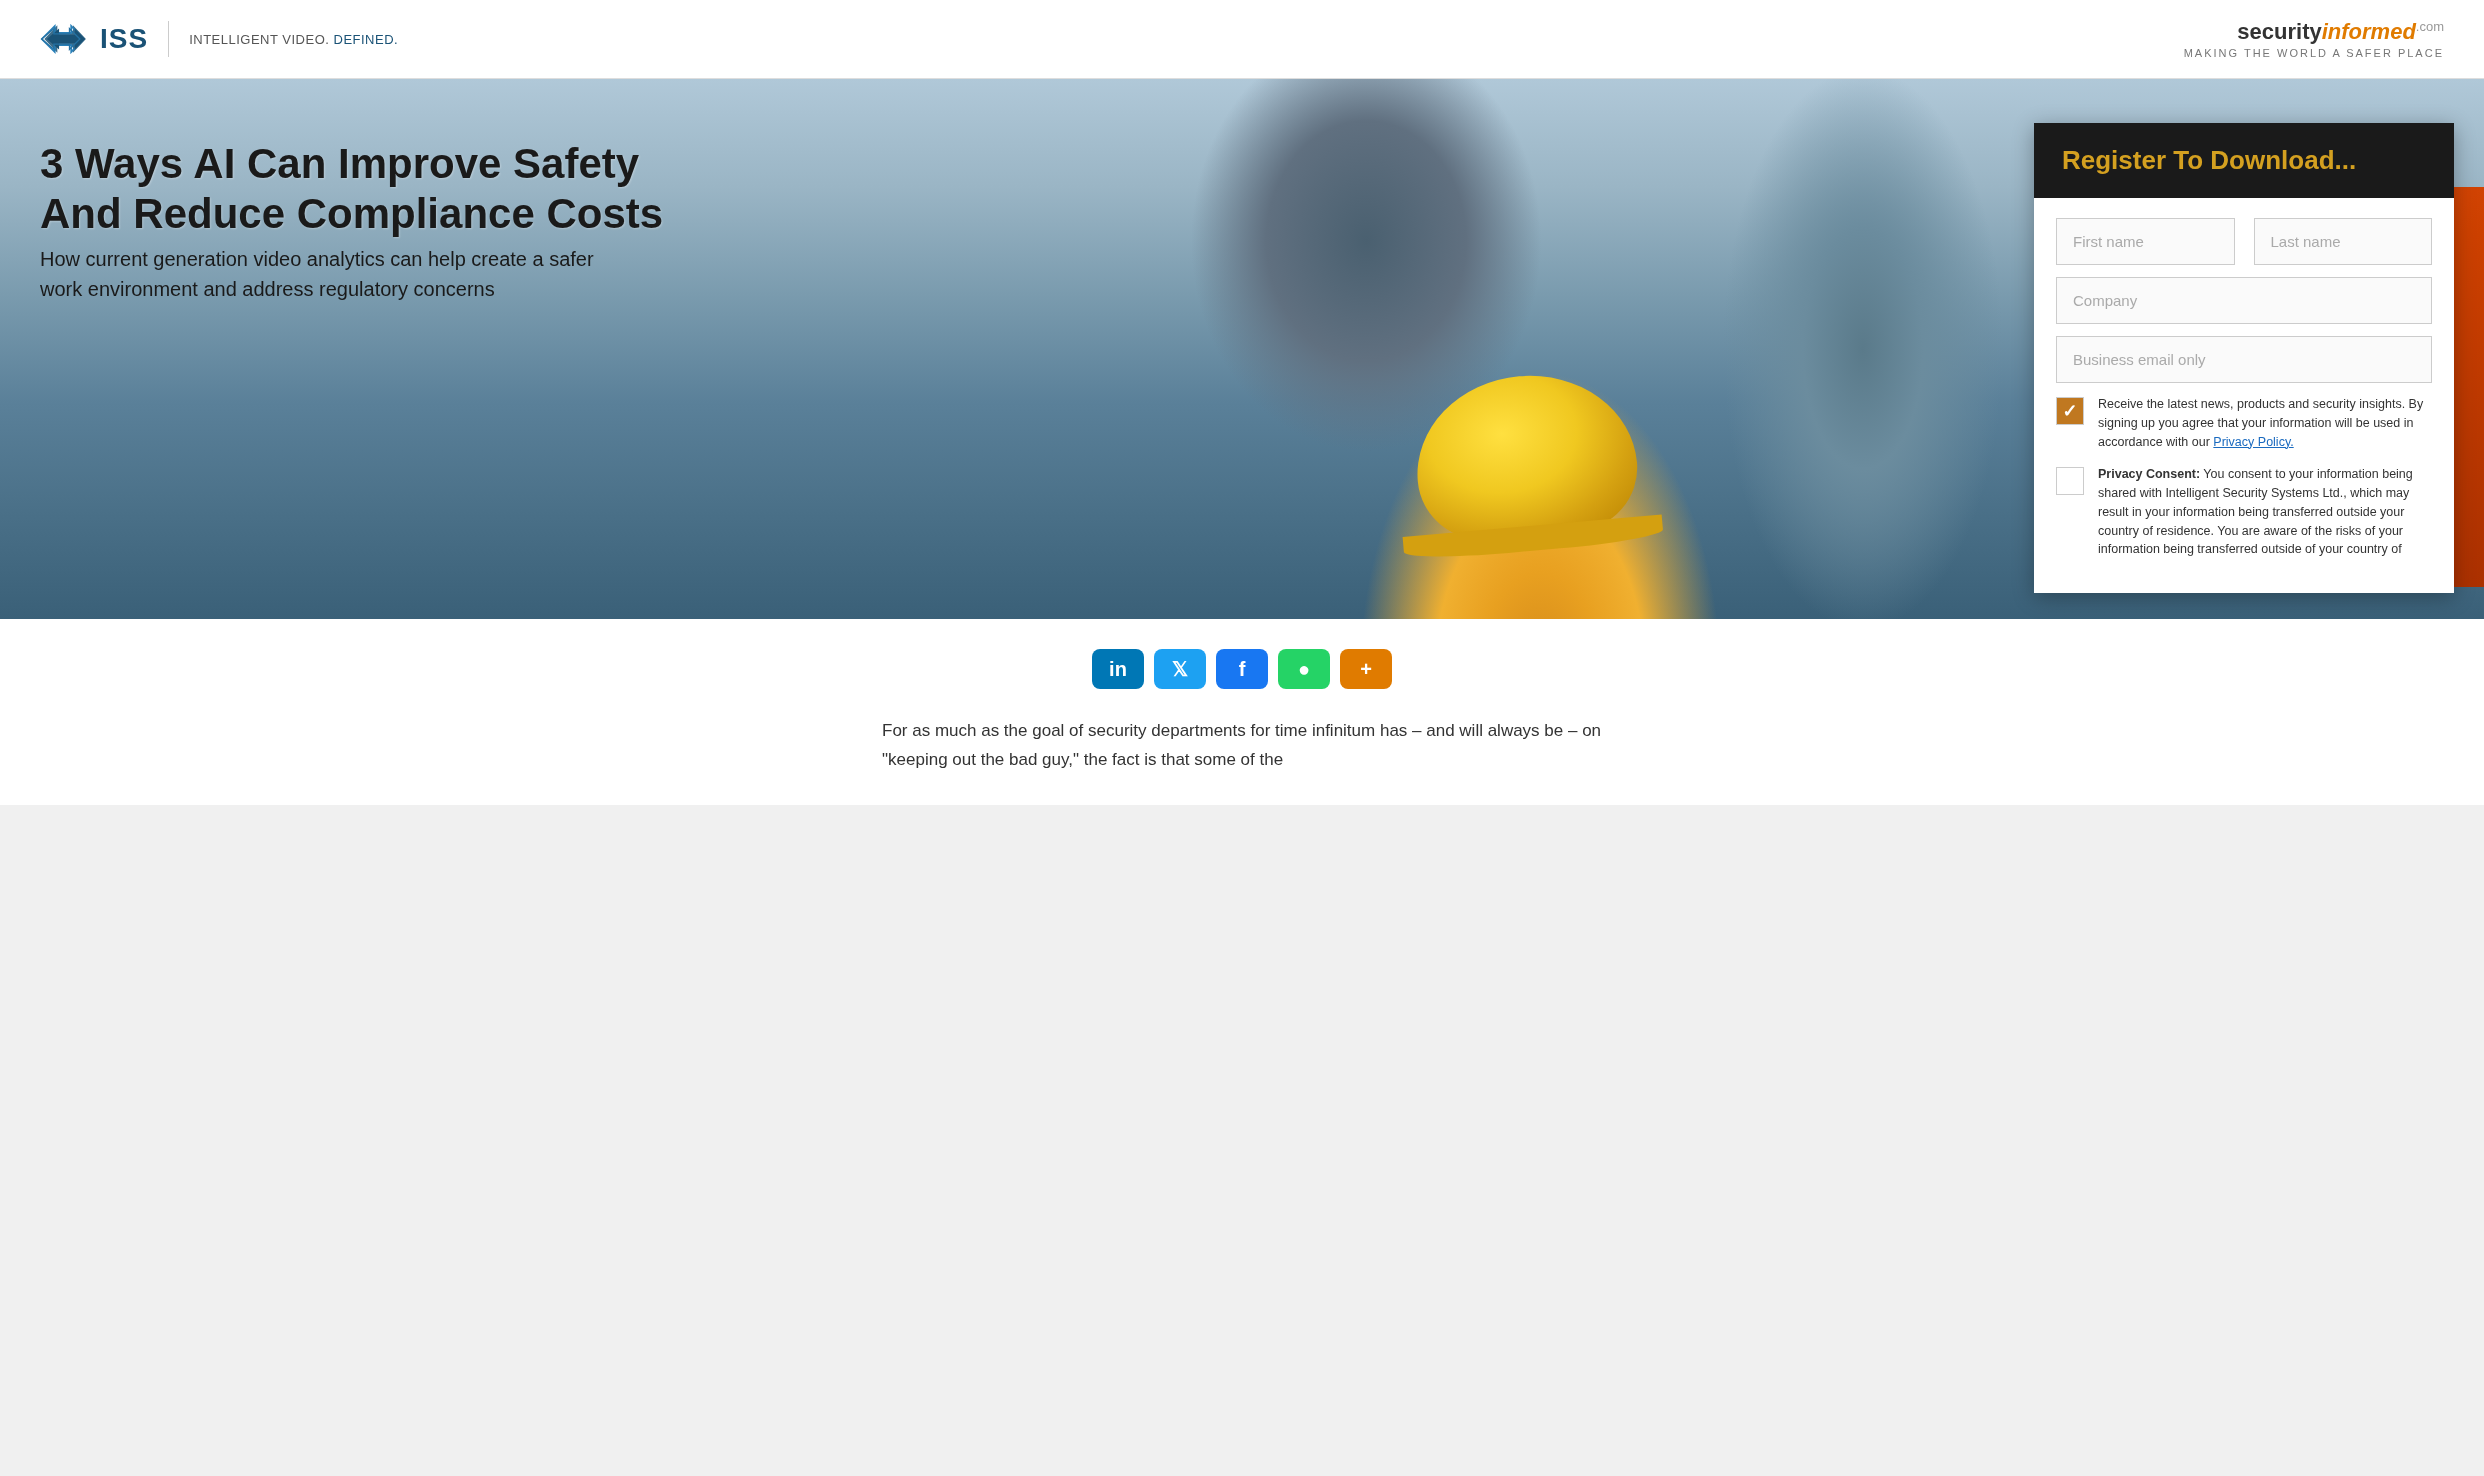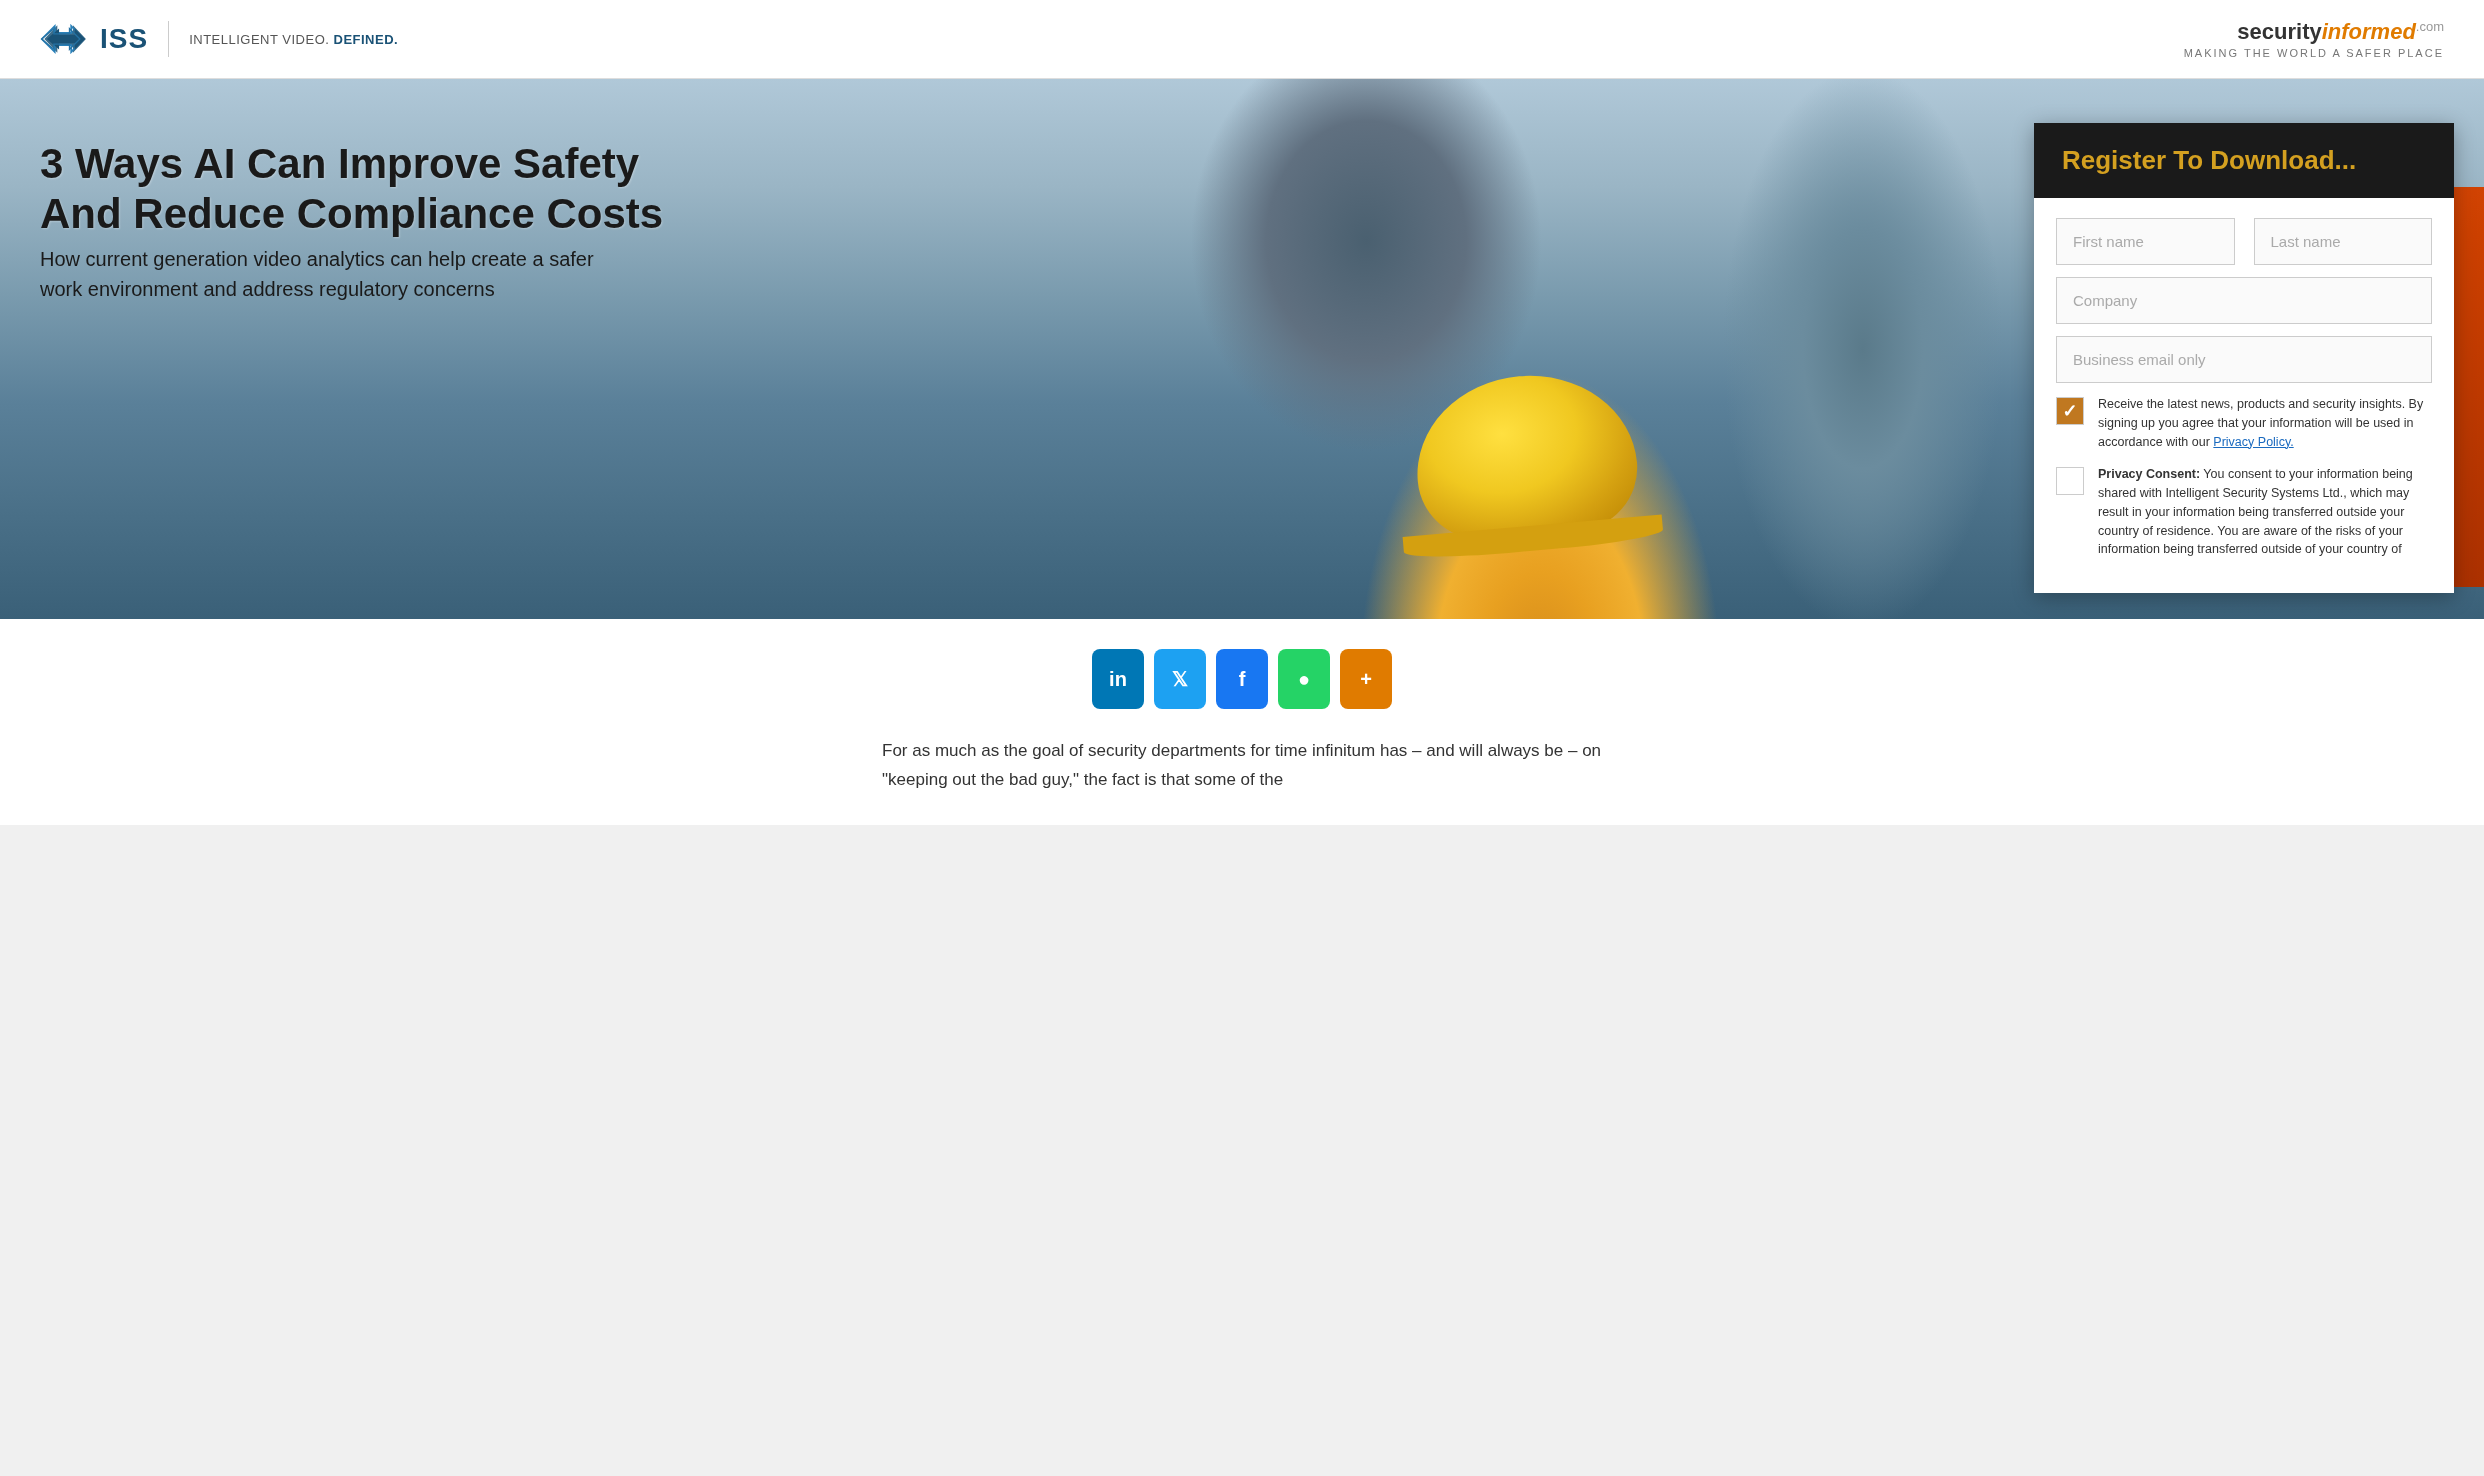--- a/index.html
+++ b/index.html
@@ -34,21 +34,21 @@
       background: #ccc;
       margin: 0 10px;
     }
     .iss-tagline {
       font-size: 13px;
       color: #555;
       letter-spacing: 0.5px;
     }
     .iss-tagline span {
       color: #1a5276;
-      font-weight: bold;
+      font-weight: normal;
     }
     .header-logo-right {
       text-align: right;
     }
     .security-informed {
       font-size: 22px;
       color: #333;
       font-weight: normal;
     }
     .security-informed .security {
@@ -244,21 +244,21 @@
       padding: 30px 40px;
     }
     .share-row {
       display: flex;
       justify-content: center;
       gap: 10px;
       margin-bottom: 28px;
     }
     .share-btn {
       width: 52px;
-      height: 60px;
+      height: 40px;
       border-radius: 8px;
       display: flex;
       align-items: center;
       justify-content: center;
       font-size: 20px;
       color: #fff;
       cursor: pointer;
       font-weight: bold;
     }
     .share-btn.linkedin { background: #0077b5; }

